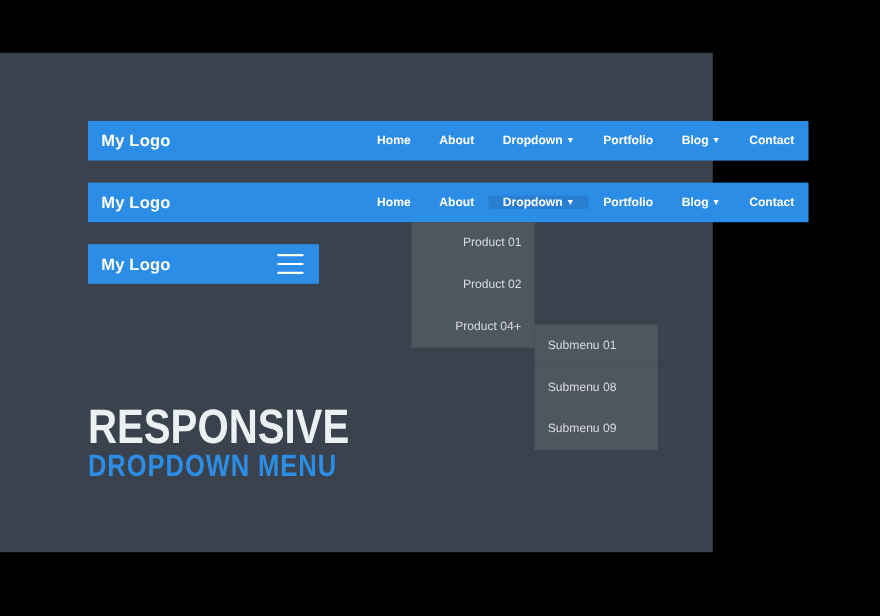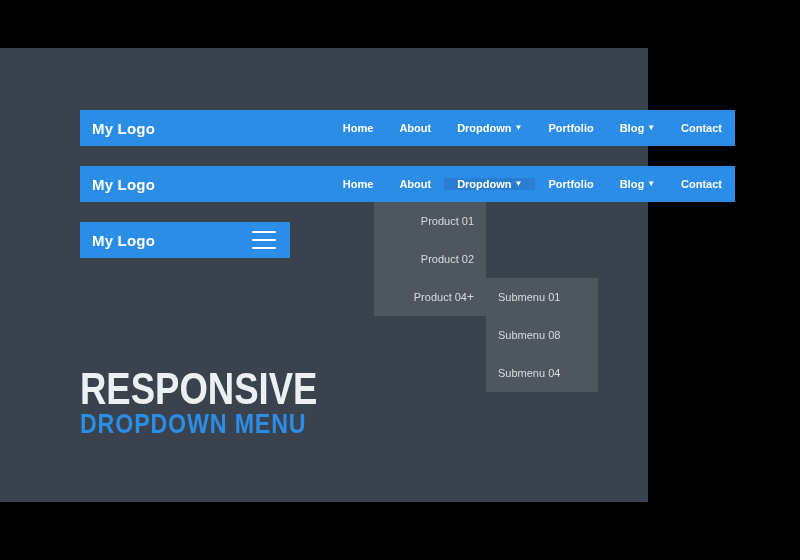--- a/index.html
+++ b/index.html
@@ -94,21 +94,21 @@
     font-size: 11px;
     display: flex;
     align-items: center;
     justify-content: flex-end;
     padding: 0 12px;
   }
 
   .submenu {
     position: absolute;
     left: 486px;
-    top: 230px;
+    top: 247px;
     width: 112px;
     text-align: center;
   }
 
   .sm-item {
     height: 38px;
     background: #4e565f;
     color: #d9dcdf;
     font-size: 11px;
     display: flex;
@@ -234,20 +234,20 @@
   </div>
 
   <div class="submenu">
     <div class="sm-item">
       <span>Submenu 01</span>
     </div>
     <div class="sm-item">
       <span>Submenu 08</span>
     </div>
     <div class="sm-item">
-      <span>Submenu 04</span>
+      <span>Submenu 09</span>
     </div>
   </div>
 
   <div class="title title-main">RESPONSIVE</div>
   <div class="title title-sub">DROPDOWN MENU</div>
 
 </div>
 
 </body></html>

